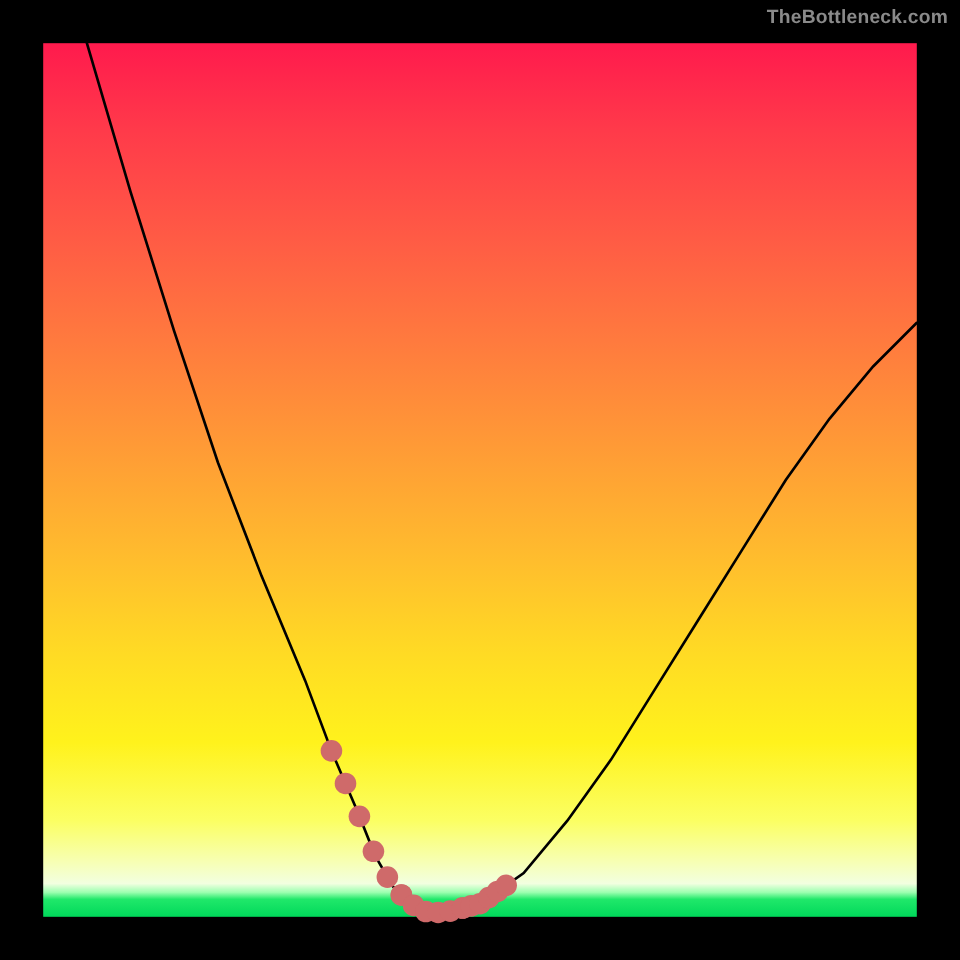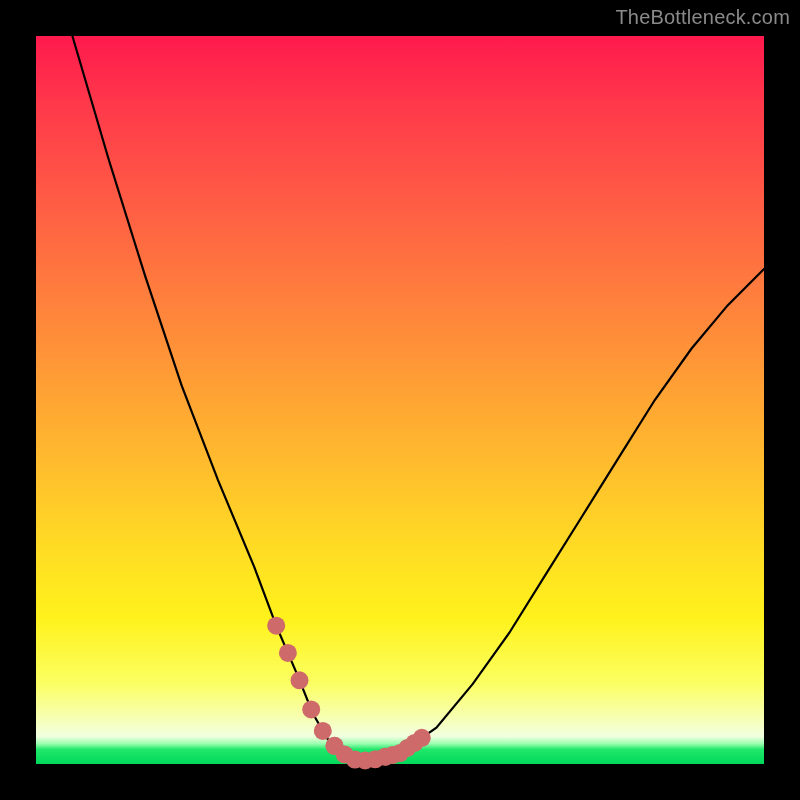--- a/index.html
+++ b/index.html
@@ -42,22 +42,22 @@
       #9cffb0 97.2%,
       #20e86a 98.0%,
       #00d85a 100%
     );
   }
   .watermark {
     position: absolute;
     top: 6px;
     right: 10px;
     color: #8a8a8a;
-    font-size: 20px;
-    font-weight: 400;
+    font-size: 16px;
+    font-weight: 700;
     letter-spacing: 0.2px;
     user-select: none;
   }
   svg.curve {
     position: absolute;
     top: 0;
     left: 0;
     width: 728px;
     height: 728px;
     overflow: visible;

